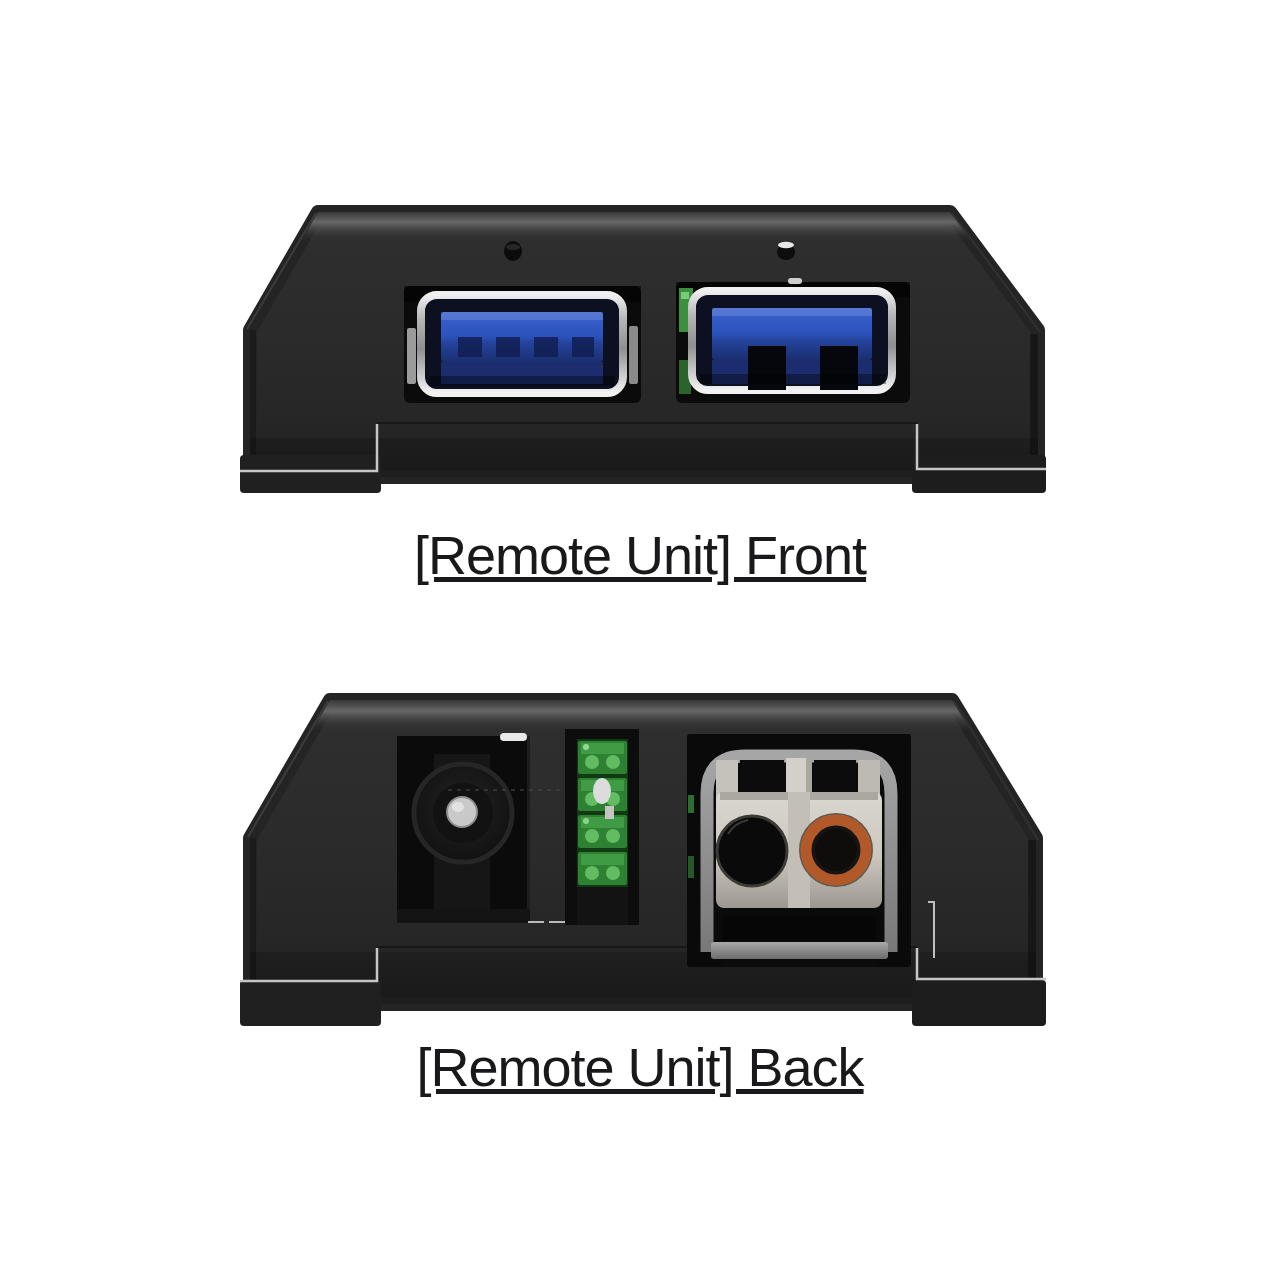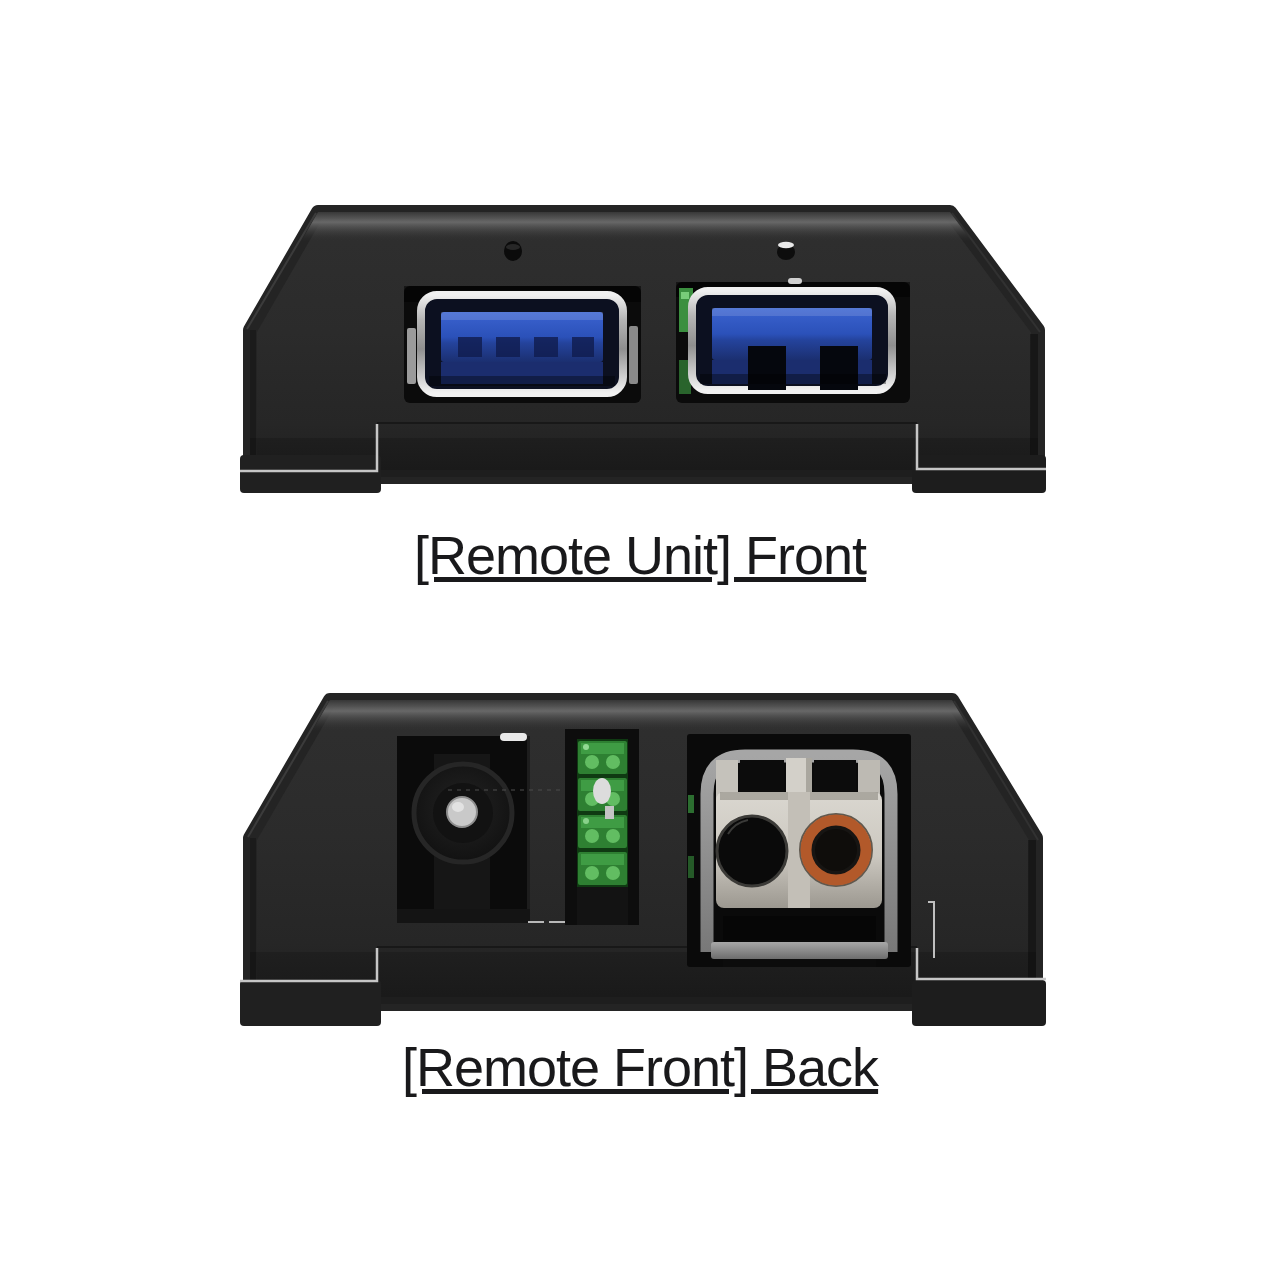--- a/index.html
+++ b/index.html
@@ -246,16 +246,16 @@
           <circle cx="836" cy="850" r="36" fill="none" stroke="#60594f" stroke-width="2"></circle>
           <circle cx="836" cy="850" r="30" fill="#171513" stroke="var(--fiber_orange,#b2592a)" stroke-width="11"></circle>
           <circle cx="836" cy="850" r="21" fill="#0f0d0b"></circle>
         </g>
         <rect x="723" y="916" width="153" height="24" fill="#060606"></rect>
         <rect x="711" y="942" width="177" height="17" rx="3" fill="url(#latchGrad)"></rect>
         <rect x="723" y="959" width="153" height="8" fill="#0d0d0d" opacity="0.7"></rect>
         <path d="M928 902 H934 V958" stroke="#d0d0d0" stroke-width="2" fill="none" opacity="0.9"></path>
       </g>
     </svg>
-    <figcaption id="caption-back" class="caption">[Remote Front] Back</figcaption>
+    <figcaption id="caption-back" class="caption">[Remote Unit] Back</figcaption>
   </figure>
 
 </div>
 
 </body></html>

